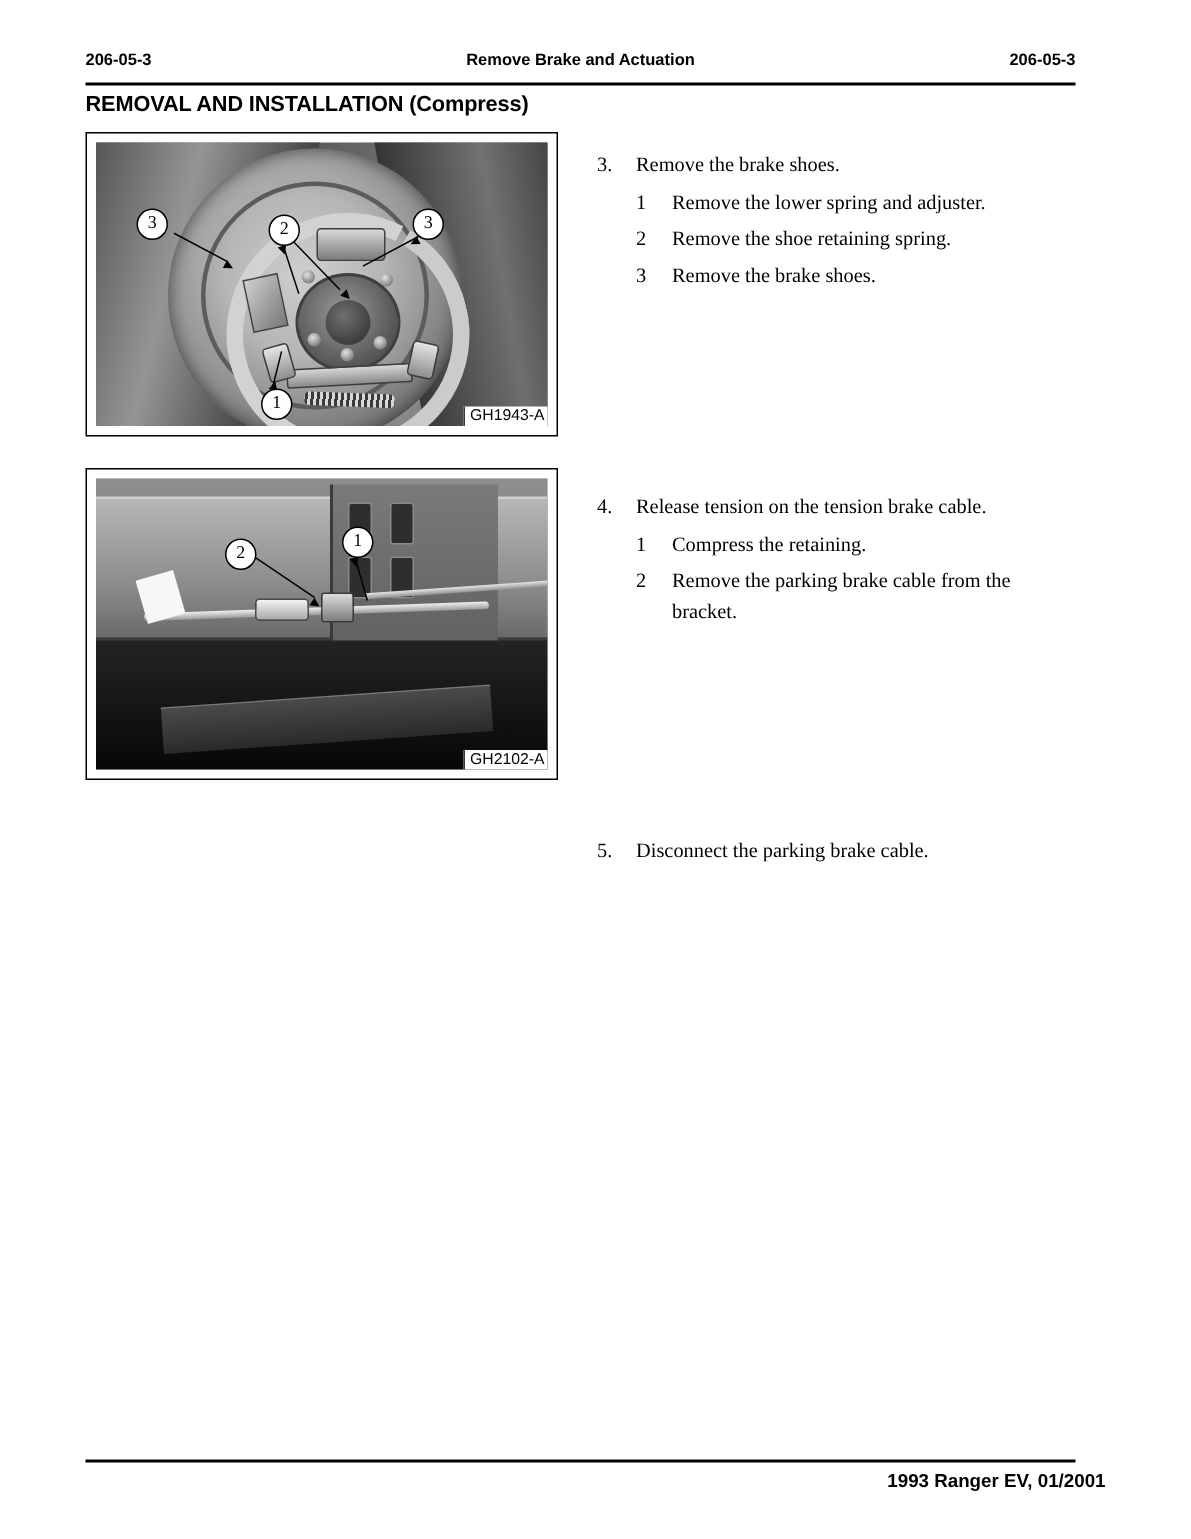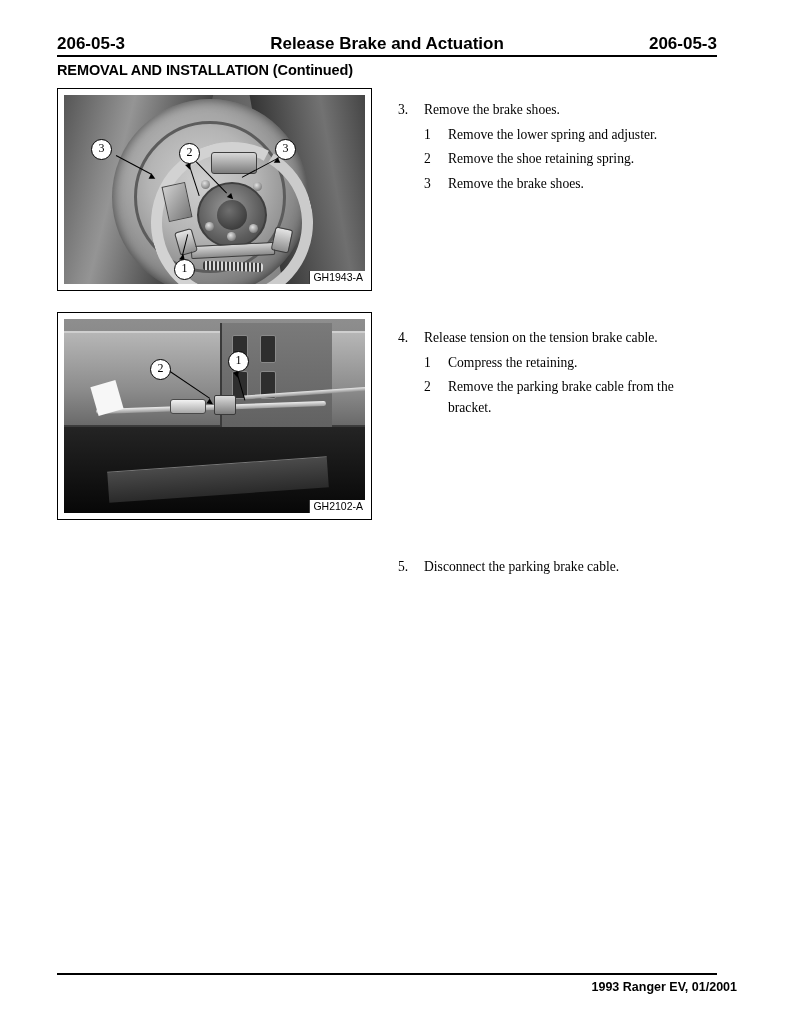--- a/index.html
+++ b/index.html
@@ -27,21 +27,21 @@
   .header {
     position: absolute;
     left: 57px;
     top: 34px;
     width: 660px;
     display: flex;
     justify-content: space-between;
     align-items: baseline;
     font-family: "Liberation Sans", sans-serif;
     font-weight: bold;
-    font-size: 17px;
+    font-size: 11px;
   }
   .header .center {
     position: absolute;
     left: 0; right: 0;
     text-align: center;
   }
   .header .left, .header .right { position: relative; z-index: 2; }
 
   .header-rule {
     position: absolute;
@@ -450,26 +450,26 @@
     font-size: 12.5px;
   }
 </style>
 </head>
 <body>
 
 <div class="page">
 
   <div class="header">
     <span class="left">206-05-3</span>
-    <span class="center">Release Brake and Actuation</span>
+    <span class="center">Remove Brake and Actuation</span>
     <span class="right">206-05-3</span>
   </div>
   <div class="header-rule"></div>
 
-  <div class="section-title">REMOVAL AND INSTALLATION (Continued)</div>
+  <div class="section-title">REMOVAL AND INSTALLATION (Compress)</div>
 
   <div class="figure fig1">
     <div class="fig-inner">
       <div class="f1-bg"></div>
       <div class="f1-band"></div>
       <div class="f1-band2"></div>
       <div class="f1-drum-outer">
         <div class="f1-drum-mid">
           <div class="f1-shoe f1-shoe-l"></div>
           <div class="f1-shoe f1-shoe-r"></div>

